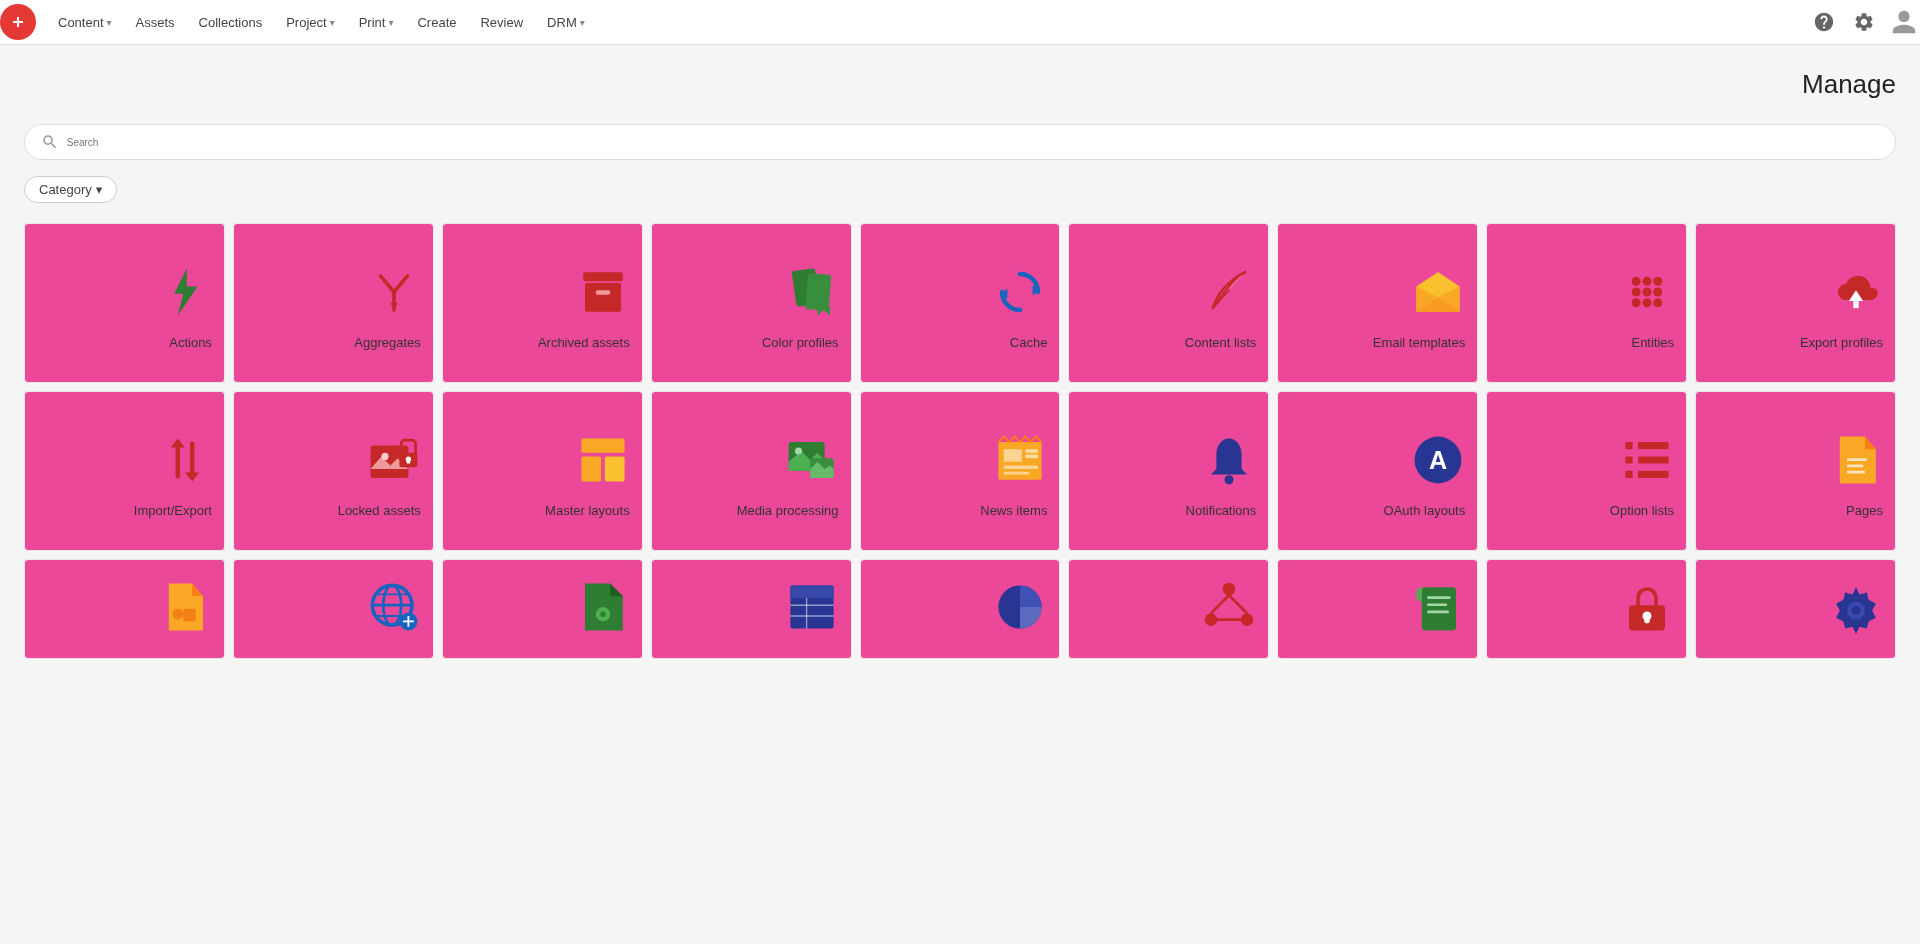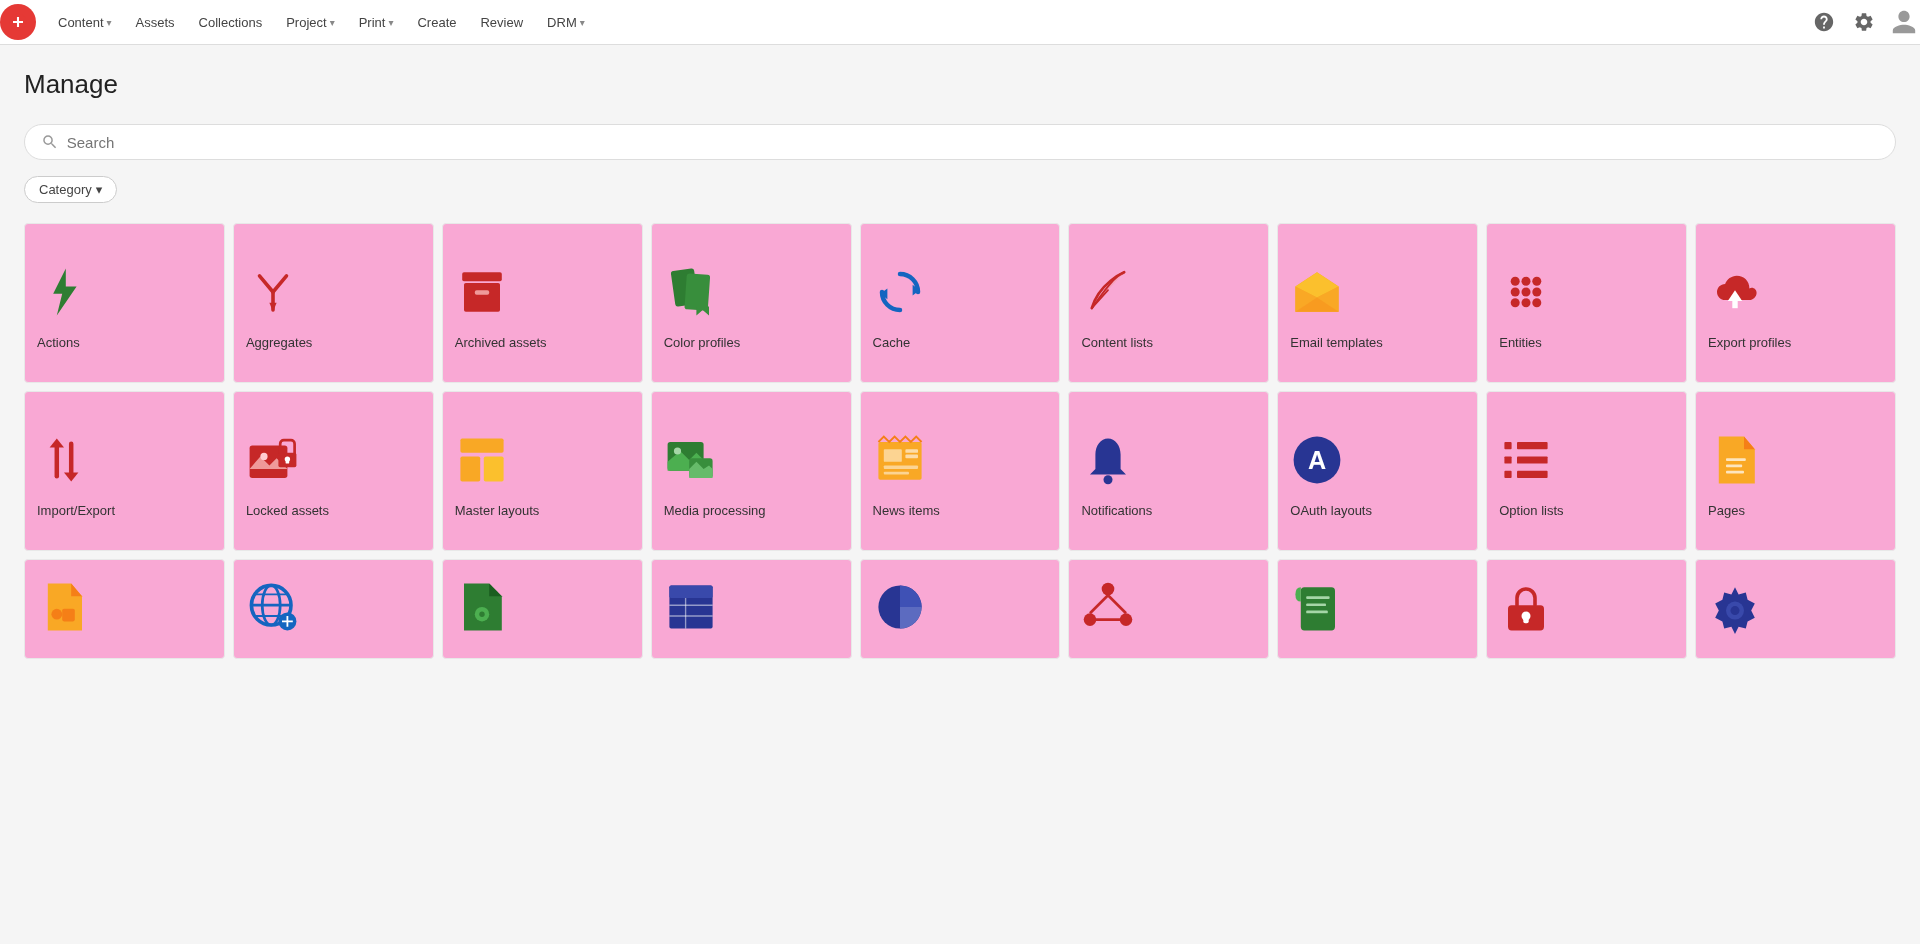--- a/index.html
+++ b/index.html
@@ -37,35 +37,35 @@
     .nav-right { display: flex; align-items: center; gap: 8px; }
     .nav-icon-btn {
       width: 32px; height: 32px;
       display: flex; align-items: center; justify-content: center;
       cursor: pointer; color: #666; border-radius: 50%;
       font-size: 18px;
     }
 
     
     .page-content { padding: 24px 24px; }
-    .page-title { font-size: 26px; font-weight: 400; color: #222; margin-bottom: 24px; }
+    .page-title { font-size: 26px; font-weight: 400; color: #222; margin-bottom: 24px; text-align: right; }
 
     
     .search-bar {
       background: #fff;
       border: 1px solid #ddd;
       border-radius: 24px;
       display: flex; align-items: center;
       padding: 8px 16px;
       gap: 8px;
       margin-bottom: 16px;
       width: 100%;
     }
     .search-bar input {
-      border: none; outline: none; font-size: 15px; color: #555; width: 100%; background: transparent;
+      border: none; outline: none; font-size: 10px; color: #555; width: 100%; background: transparent;
     }
     .search-icon-svg { color: #999; font-size: 16px; }
 
     
     .category-btn {
       background: #fff;
       border: 1px solid #ccc;
       border-radius: 20px;
       padding: 5px 14px;
       cursor: pointer;
@@ -75,26 +75,26 @@
       margin-bottom: 20px;
     }
 
     
     .manage-grid {
       display: grid;
       grid-template-columns: repeat(9, 1fr);
       gap: 8px;
     }
     .manage-card {
-      background: #f9a8d4;
+      background: #ec4899;
       border: 1px solid #e8e8e8;
       border-radius: 4px;
       display: flex;
       flex-direction: column;
-      align-items: flex-start;
+      align-items: flex-end;
       justify-content: center;
       padding: 24px 12px 16px;
       cursor: pointer;
       min-height: 160px;
       transition: box-shadow 0.15s;
     }
     .card-label { font-size: 13px; color: #333; text-align: center; }
 
     
     .icon-svg { width: 54px; height: 54px; margin-bottom: 16px; }

